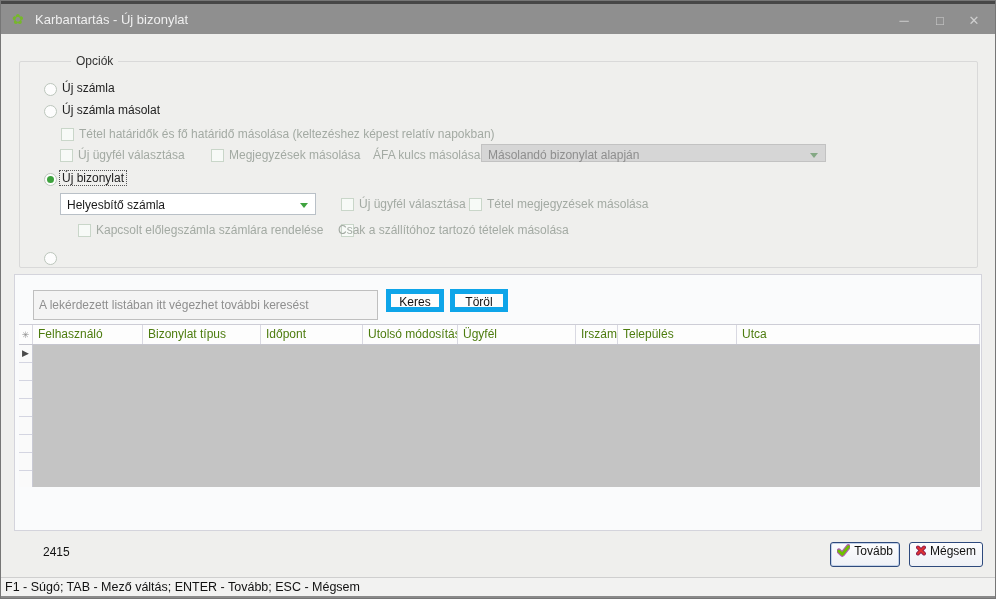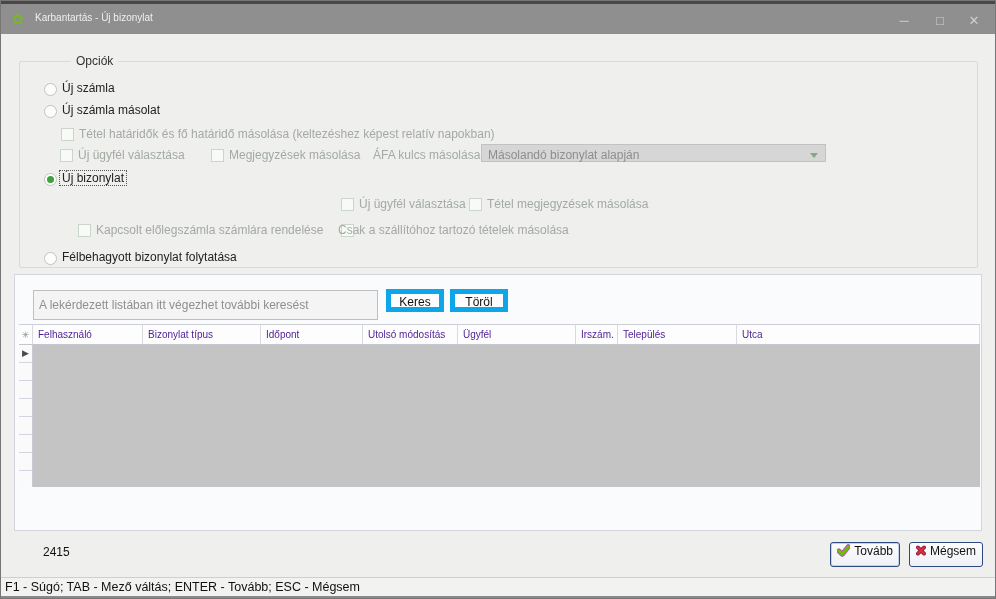--- a/index.html
+++ b/index.html
@@ -1,20 +1,20 @@
 <!DOCTYPE html>
 <html><head>
 <meta charset="utf-8">
 <style>
   html,body{margin:0;padding:0;background:#d8d8d8;font-family:"Liberation Sans",sans-serif;}
   .window{position:relative;width:996px;height:599px;background:#efefed;border:1px solid #767676;box-sizing:border-box;overflow:hidden;}
   
   .titlebar{position:absolute;left:0;top:0;right:0;height:33px;background:#8f8f8f;border-top:3px solid #474747;box-sizing:border-box;}
   .title-icon{position:absolute;left:11px;top:8px;font-size:14px;line-height:14px;color:#76b82a;}
-  .title-text{position:absolute;left:34px;top:8px;font-size:10px;color:#efefef;}
+  .title-text{position:absolute;left:34px;top:8px;font-size:13px;color:#efefef;}
   .wbtn{position:absolute;top:6px;width:30px;height:22px;text-align:center;line-height:22px;color:#cfcfcf;font-size:13px;cursor:default;}
   .wbtn.min{right:76px;}
   .wbtn.max{right:40px;}
   .wbtn.close{right:6px;}
   
   .client{position:absolute;left:0;top:33px;right:0;bottom:21px;}
   .lbl{position:absolute;font-size:12px;color:#222;white-space:nowrap;}
   .lbl.dis{color:#a3aaa3;}
   .focus-rect{outline:1px dotted #555;padding:0 2px;}
   
@@ -31,21 +31,21 @@
   .combo.dis{background:#d6d6d6;border-color:#c2c2c2;color:#8e8e8e;}
   .combo.dis .carrow{border-top-color:#84a884;}
   
   .panel{position:absolute;left:13px;top:240px;width:968px;height:257px;background:#fafbfc;border:1px solid #d4d4dc;box-sizing:border-box;}
   .search-input{position:absolute;left:18px;top:15px;width:345px;height:30px;box-sizing:border-box;border:1px solid #bfbfbf;background:#f4f4f4;font-family:"Liberation Sans",sans-serif;font-size:12px;color:#555;padding:0 5px;}
   .search-input::placeholder{color:#8f8f8f;opacity:1;}
   .sbtn{position:absolute;top:14px;height:23px;width:58px;box-sizing:border-box;border:5px solid #0ea5e9;background:#fdfdfd;font-family:"Liberation Sans",sans-serif;font-size:12px;color:#111;cursor:default;}
   
   .grid{position:absolute;left:4px;top:49px;width:961px;height:163px;box-sizing:border-box;}
   .grid-header{position:absolute;left:0;top:0;right:0;height:21px;display:flex;background:#fdfdfd;border-top:1px solid #cdcdd6;border-bottom:1px solid #c6c6cf;box-sizing:border-box;}
-  .gcol{box-sizing:border-box;border-right:1px solid #d9d9e2;font-size:10px;color:#4c1d95;line-height:19px;padding-left:5px;white-space:nowrap;overflow:hidden;flex-shrink:0;}
+  .gcol{box-sizing:border-box;border-right:1px solid #d9d9e2;font-size:12px;color:#4d7c0f;line-height:19px;padding-left:5px;white-space:nowrap;overflow:hidden;flex-shrink:0;}
   .gcol.ind{padding-left:0;text-align:center;color:#8a8a8a;font-size:9px;line-height:20px;}
   .grid-body{position:absolute;left:0;top:21px;right:0;height:142px;background:#c4c4c4;overflow:hidden;}
   .ind-col{position:absolute;left:0;top:0;width:14px;height:100%;background:#fafafa;border-right:1px solid #c9cad4;box-sizing:border-box;}
   .indrow{height:18px;box-sizing:border-box;border-bottom:1px solid #d4d5e1;position:relative;}
   .rowptr{position:absolute;left:3px;top:3px;font-size:9px;color:#4a4a4a;line-height:10px;}
   
   .count-label{position:absolute;left:42px;top:511px;font-size:12px;color:#111;}
   .fbtn{position:absolute;top:508px;height:25px;box-sizing:border-box;border:1px solid #2e4a7d;border-radius:3px;background:linear-gradient(#fdfdfe,#eef1f6);font-family:"Liberation Sans",sans-serif;font-size:12px;color:#111;display:flex;align-items:flex-start;justify-content:center;gap:4px;cursor:default;}
   .fbtn.tovabb{left:829px;width:70px;box-shadow:inset 0 0 0 1px #c3d2e8;}
   .fbtn.megsem{left:908px;width:74px;}
@@ -90,35 +90,38 @@
 
     <span class="lbl dis" style="left:372px;top:114px;">ÁFA kulcs másolása:</span>
     <div class="combo dis" style="left:480px;top:110px;width:345px;height:18px;">
       <span class="ctext">Másolandó bizonylat alapján</span>
       <span class="carrow"></span>
     </div>
 
     <span class="radio sel" style="left:43px;top:139px;"></span>
     <span class="lbl focus-rect" style="left:59px;top:137px;">Új bizonylat</span>
 
+    <div class="combo" style="left:59px;top:159px;width:256px;height:22px;">
+      <span class="ctext" style="top:4px;">Helyesbítő számla</span>
+      <span class="carrow" style="top:9px;"></span>
+    </div>
 
     <span class="chk" style="left:340px;top:164px;"></span>
     <span class="lbl dis" style="left:358px;top:163px;">Új ügyfél választása</span>
 
     <span class="chk" style="left:468px;top:164px;"></span>
     <span class="lbl dis" style="left:486px;top:163px;">Tétel megjegyzések másolása</span>
 
     <span class="chk" style="left:77px;top:190px;"></span>
     <span class="lbl dis" style="left:95px;top:189px;">Kapcsolt előlegszámla számlára rendelése</span>
 
     <span class="chk" style="left:340px;top:190px;"></span>
     <span class="lbl dis" style="left:337px;top:189px;">Csak a szállítóhoz tartozó tételek másolása</span>
 
     <span class="radio" style="left:43px;top:218px;"></span>
-    <span class="lbl" style="left:61px;top:216px;">Félbehagyott bizonylat folytatása</span>
 
     <div class="panel">
       <input class="search-input" type="text" placeholder="A lekérdezett listában itt végezhet további keresést" style="">
       <button class="sbtn" style="left:371px;">Keres</button>
       <button class="sbtn" style="left:435px;">Töröl</button>
 
       <div class="grid">
         <div class="grid-header">
           <div class="gcol ind" style="width:14px;">✳</div>
         <div class="gcol" style="width: 110px;">Felhasználó</div>

